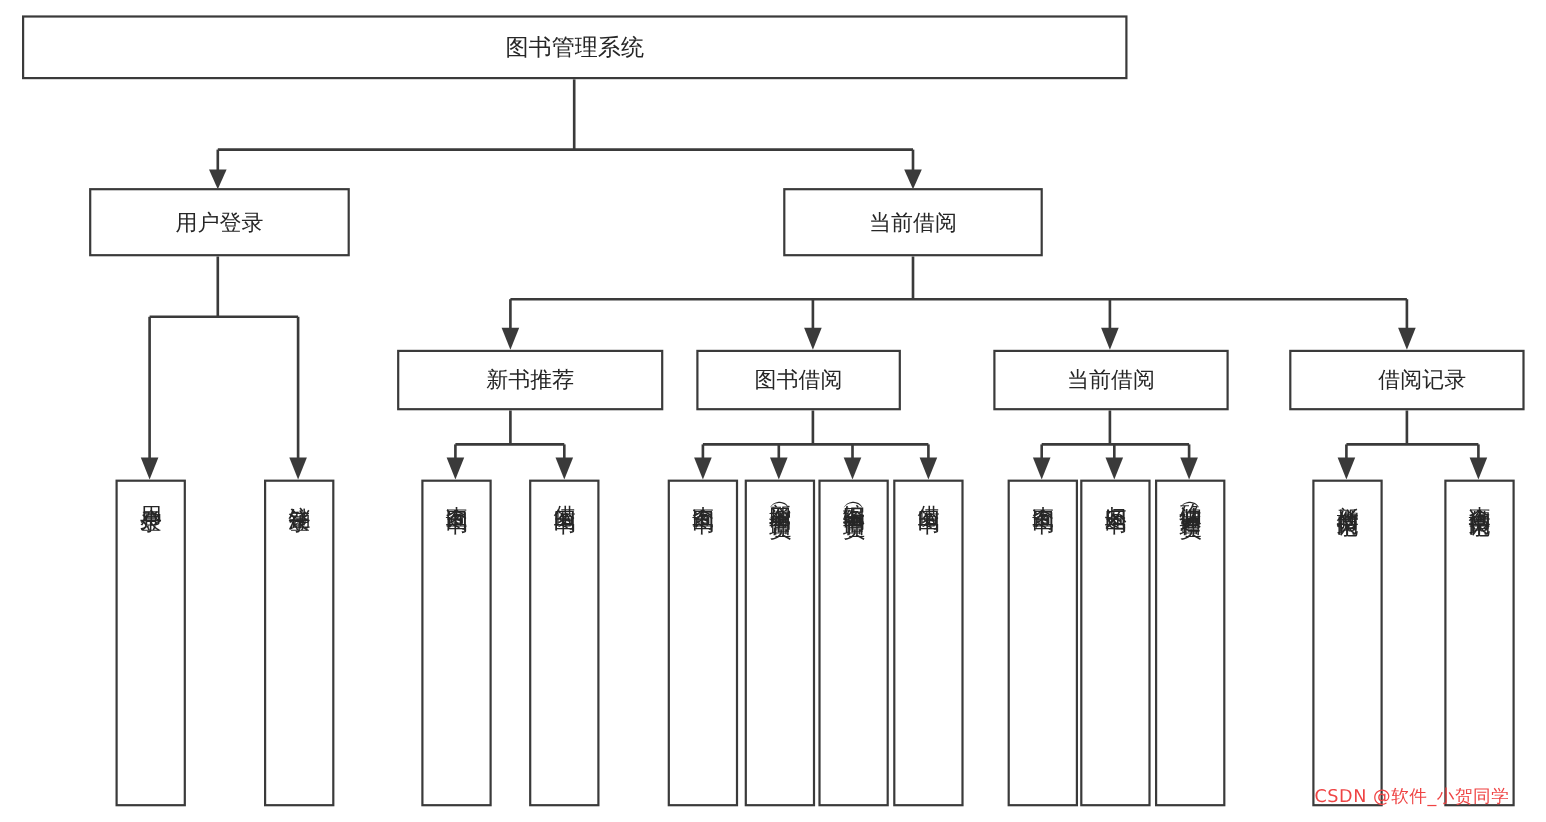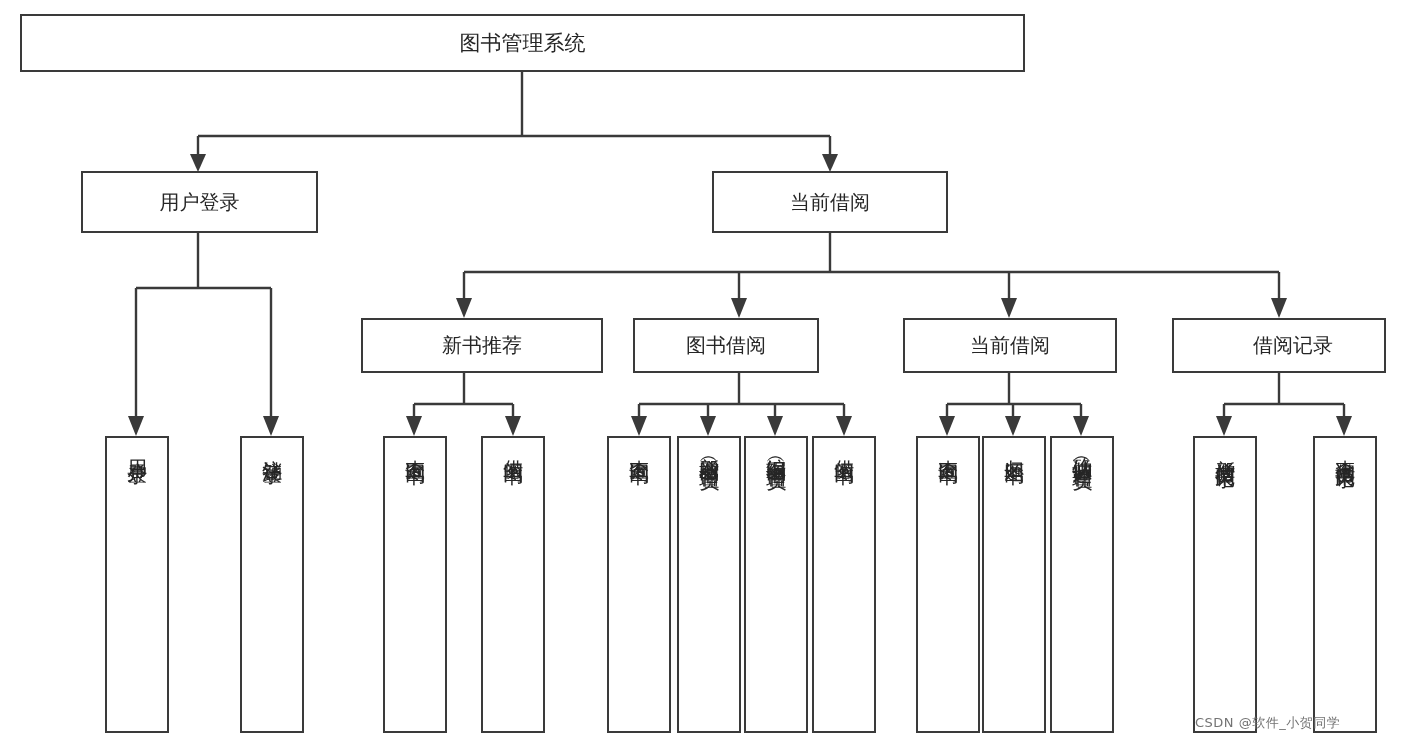--- a/index.html
+++ b/index.html
@@ -24,22 +24,22 @@
   }
   .leaf .vtext{
     writing-mode:vertical-rl;
     text-orientation:upright;
     letter-spacing:2px;
     white-space:nowrap;
   }
   .leaf.tall{padding-top:4px;}
   .watermark{
     position:absolute;
-    font-size:13px;
-    color:#737373;
+    font-size:16px;
+    color:#ef4444;
     white-space:nowrap;
     letter-spacing:0.5px;
     pointer-events:none;
     text-align:right;
   }
   svg#wires{position:absolute;left:0;top:0;width:1405px;height:747px;overflow:visible;}
   svg#wires path,svg#wires line{stroke:#3a3a3a;stroke-width:2.4;fill:none;}
   svg#wires polygon{fill:#3a3a3a;}
 </style>
 </head>

